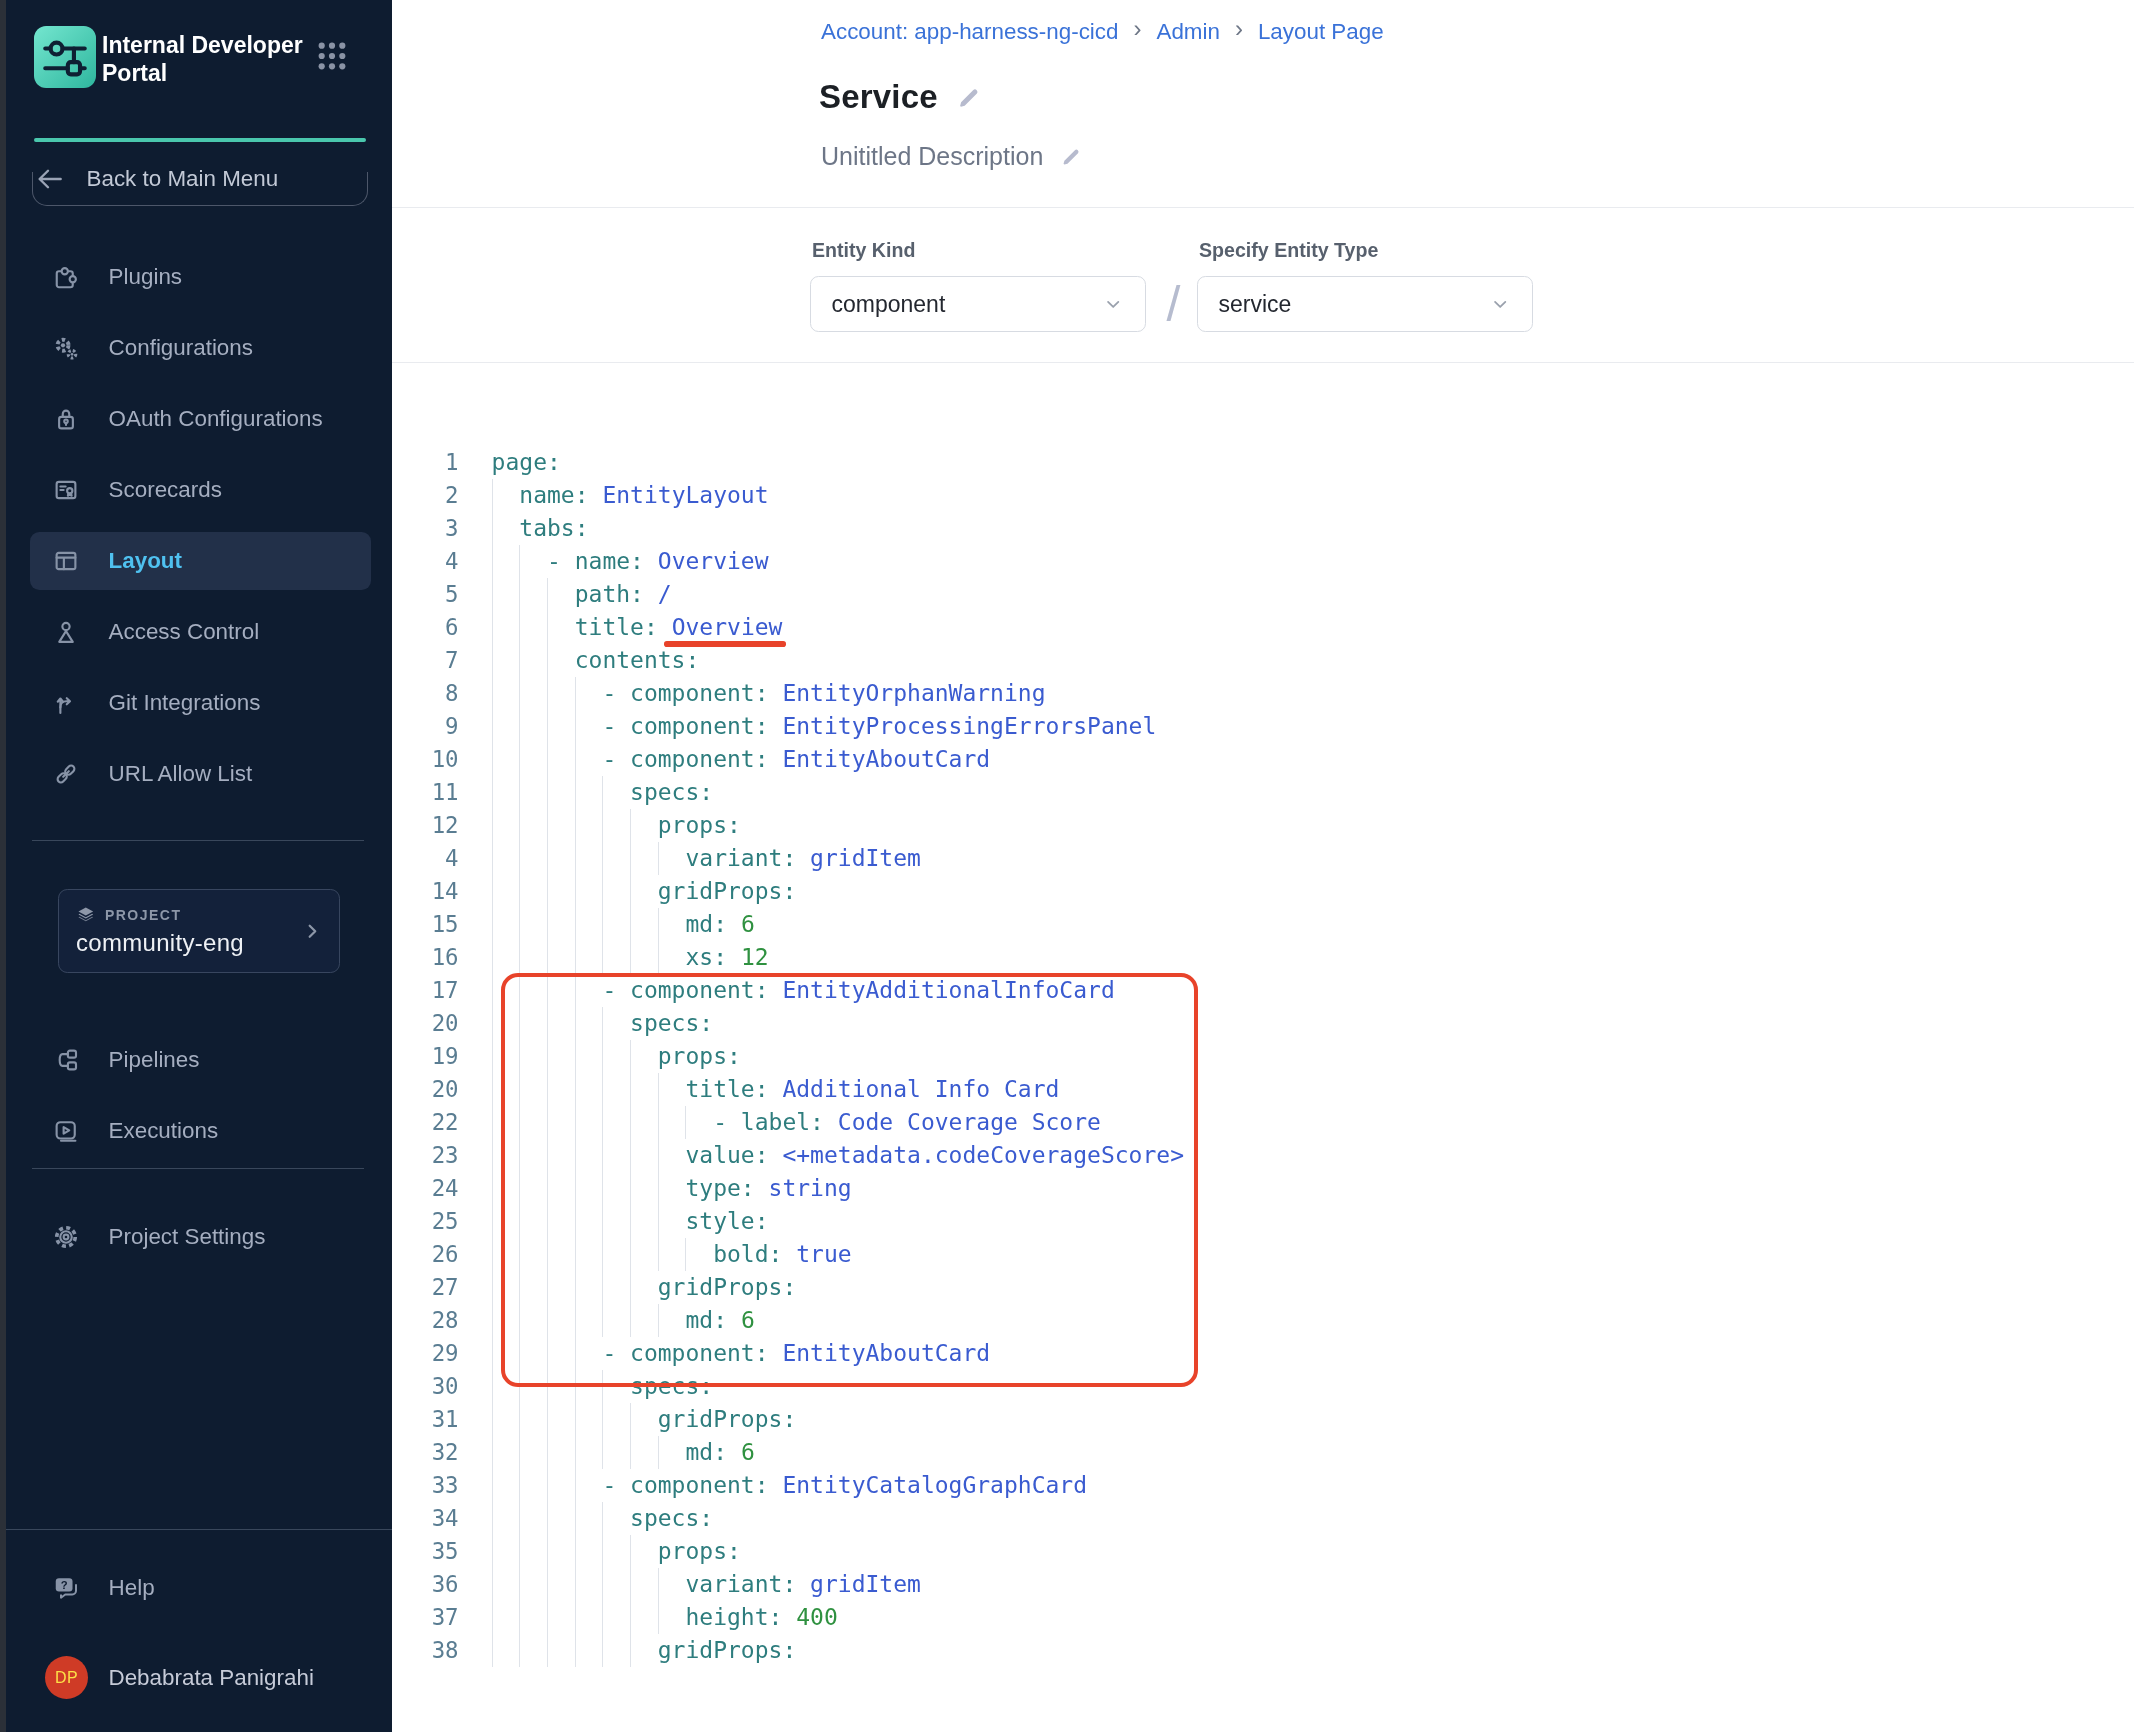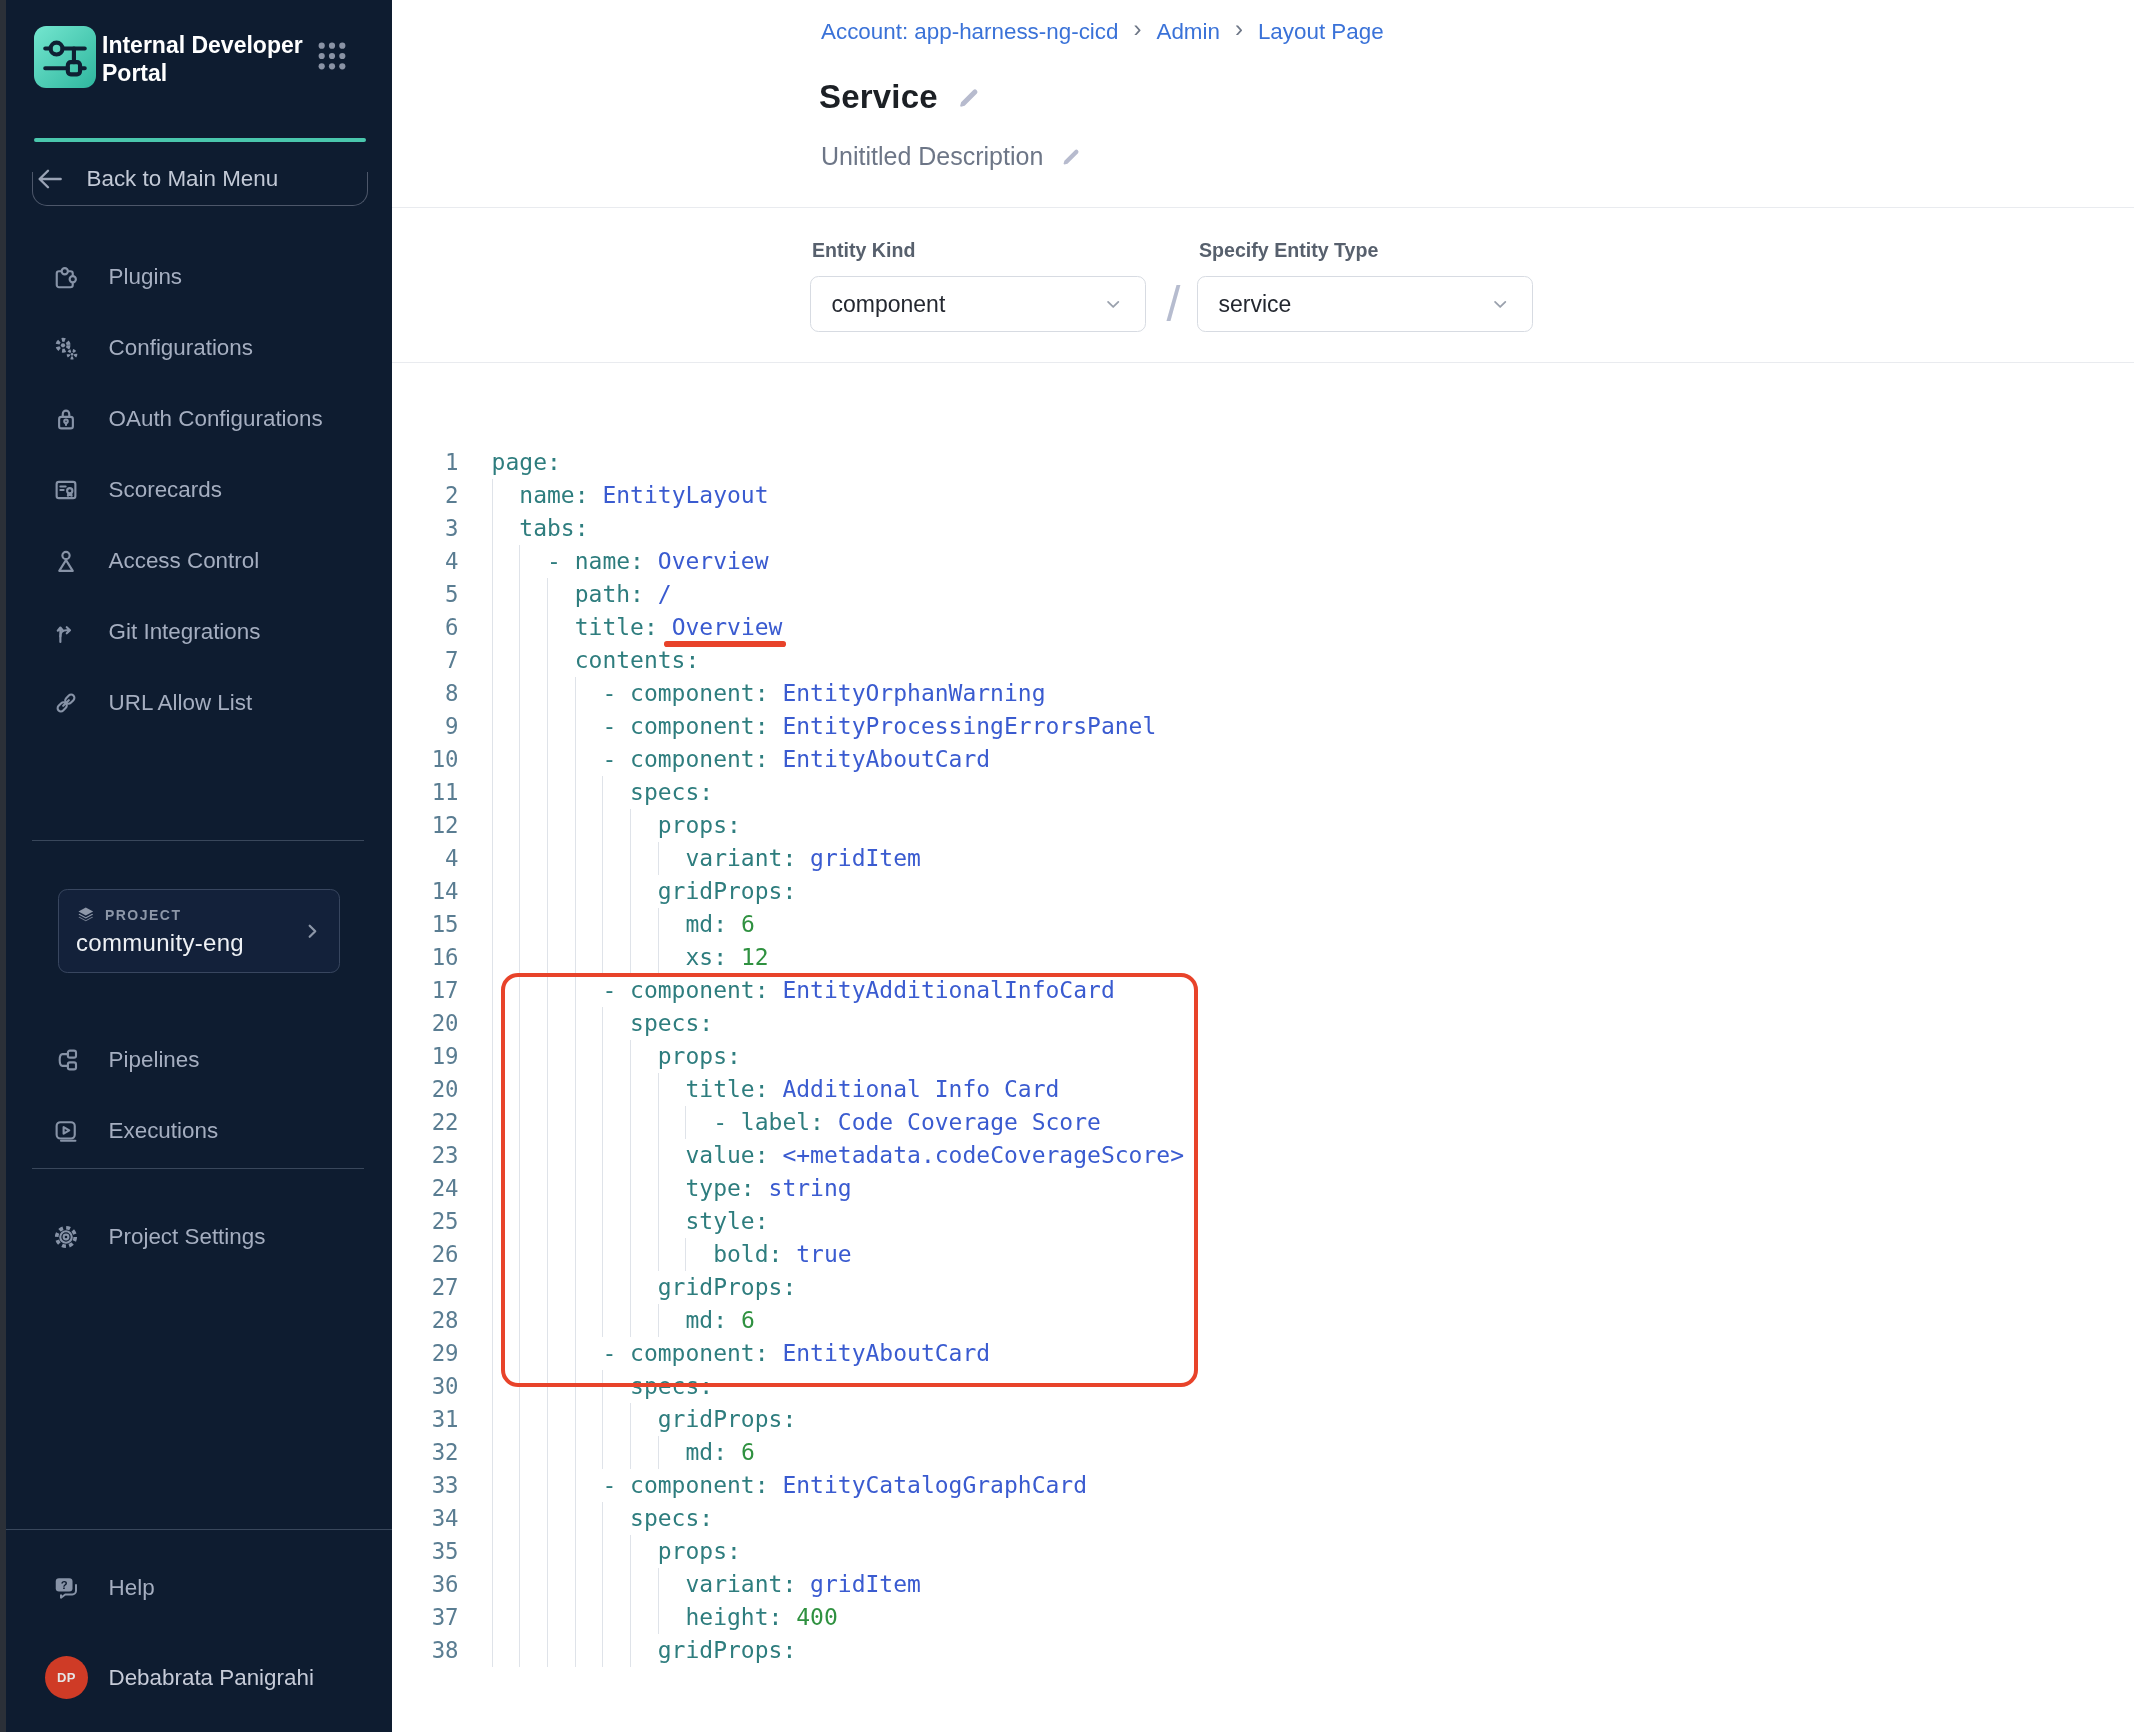--- a/index.html
+++ b/index.html
@@ -37,22 +37,22 @@
   .d3{left:0;right:0;top:1529px}
   .project-card{position:absolute;left:52px;top:889px;width:282px;height:84px;background:#13213a;
     border:1.5px solid #38465f;border-radius:9.3px;display:flex;align-items:center;padding:0 17px;cursor:pointer}
   .pc-left{flex:1;min-width:0}
   .pc-kicker{display:flex;align-items:center;gap:9.3px;color:#8d97a8;font-size:14px;font-weight:700;
     letter-spacing:1.5px}
   .pc-kicker svg{width:19.6px;height:19.6px}
   .pc-name{margin-top:4.7px;color:#eef1f5;font-size:24px;font-weight:500;letter-spacing:0.3px}
   .pc-chev svg{width:20.5px;height:20.5px}
   .user-row{position:absolute;left:39px;top:1656px;display:flex;align-items:center;gap:20.5px;cursor:pointer}
-  .avatar{width:43px;height:43px;border-radius:50%;background:var(--avatar);color:#e5e5e5;font-size:13px;
-    font-weight:700;display:flex;align-items:center;justify-content:center;letter-spacing:0.5px}
+  .avatar{width:43px;height:43px;border-radius:50%;background:var(--avatar);color:#fde047;font-size:16px;
+    font-weight:400;display:flex;align-items:center;justify-content:center;letter-spacing:0.5px}
   .user-name{color:#c6cbd8;font-size:22.4px}
 
   
   .main{position:absolute;left:392px;top:0;width:1743px;height:1732px;background:#fff}
   .breadcrumb{position:absolute;left:429px;top:18.6px;display:flex;align-items:center;gap:15px;font-size:22.4px}
   .crumb{color:var(--crumb);cursor:pointer}
   .crumb-sep{color:#6e7787;font-size:24px;line-height:22.4px;transform:translateY(-1.9px)}
   .title-row{position:absolute;left:427px;top:78px;display:flex;align-items:center;gap:18.6px}
   .page-title{margin:0;font-size:33px;font-weight:700;color:#1c2025;letter-spacing:0.2px}
   .pencil-lg svg{width:26px;height:26px;cursor:pointer}
@@ -180,20 +180,31 @@
             <g fill="none" stroke="var(--icon)" stroke-width="1.7" stroke-linecap="round" stroke-linejoin="round">
               <rect x="4.5" y="5.5" width="15" height="13" rx="1.8"></rect>
               <path d="M7.5 9.2h4.2 M7.5 12h2.6"></path>
               <circle cx="15" cy="12.6" r="2.1"></circle>
               <path d="M14 14.4l-.5 2.2 1.5-.9 1.5.9-.5-2.2"></path>
             </g>
           </svg>
         </span>
         <span>Scorecards</span>
       </div>
+      <div class="nav-item active">
+        <span class="nicon">
+          <svg viewBox="0 0 24 24">
+            <g fill="none" stroke="var(--icon)" stroke-width="1.7" stroke-linecap="round" stroke-linejoin="round">
+              <rect x="4.5" y="5.5" width="15" height="13" rx="1.6"></rect>
+              <path d="M4.5 9.3h15 M10.3 9.3v9.2"></path>
+            </g>
+          </svg>
+        </span>
+        <span>Layout</span>
+      </div>
       <div class="nav-item">
         <span class="nicon">
           <svg viewBox="0 0 24 24">
             <g fill="none" stroke="var(--icon)" stroke-width="1.7" stroke-linecap="round" stroke-linejoin="round">
               <circle cx="12" cy="7.6" r="2.9"></circle>
               <path d="M12 11.3 6.6 19.9h10.8z"></path>
             </g>
           </svg>
         </span>
         <span>Access Control</span>

